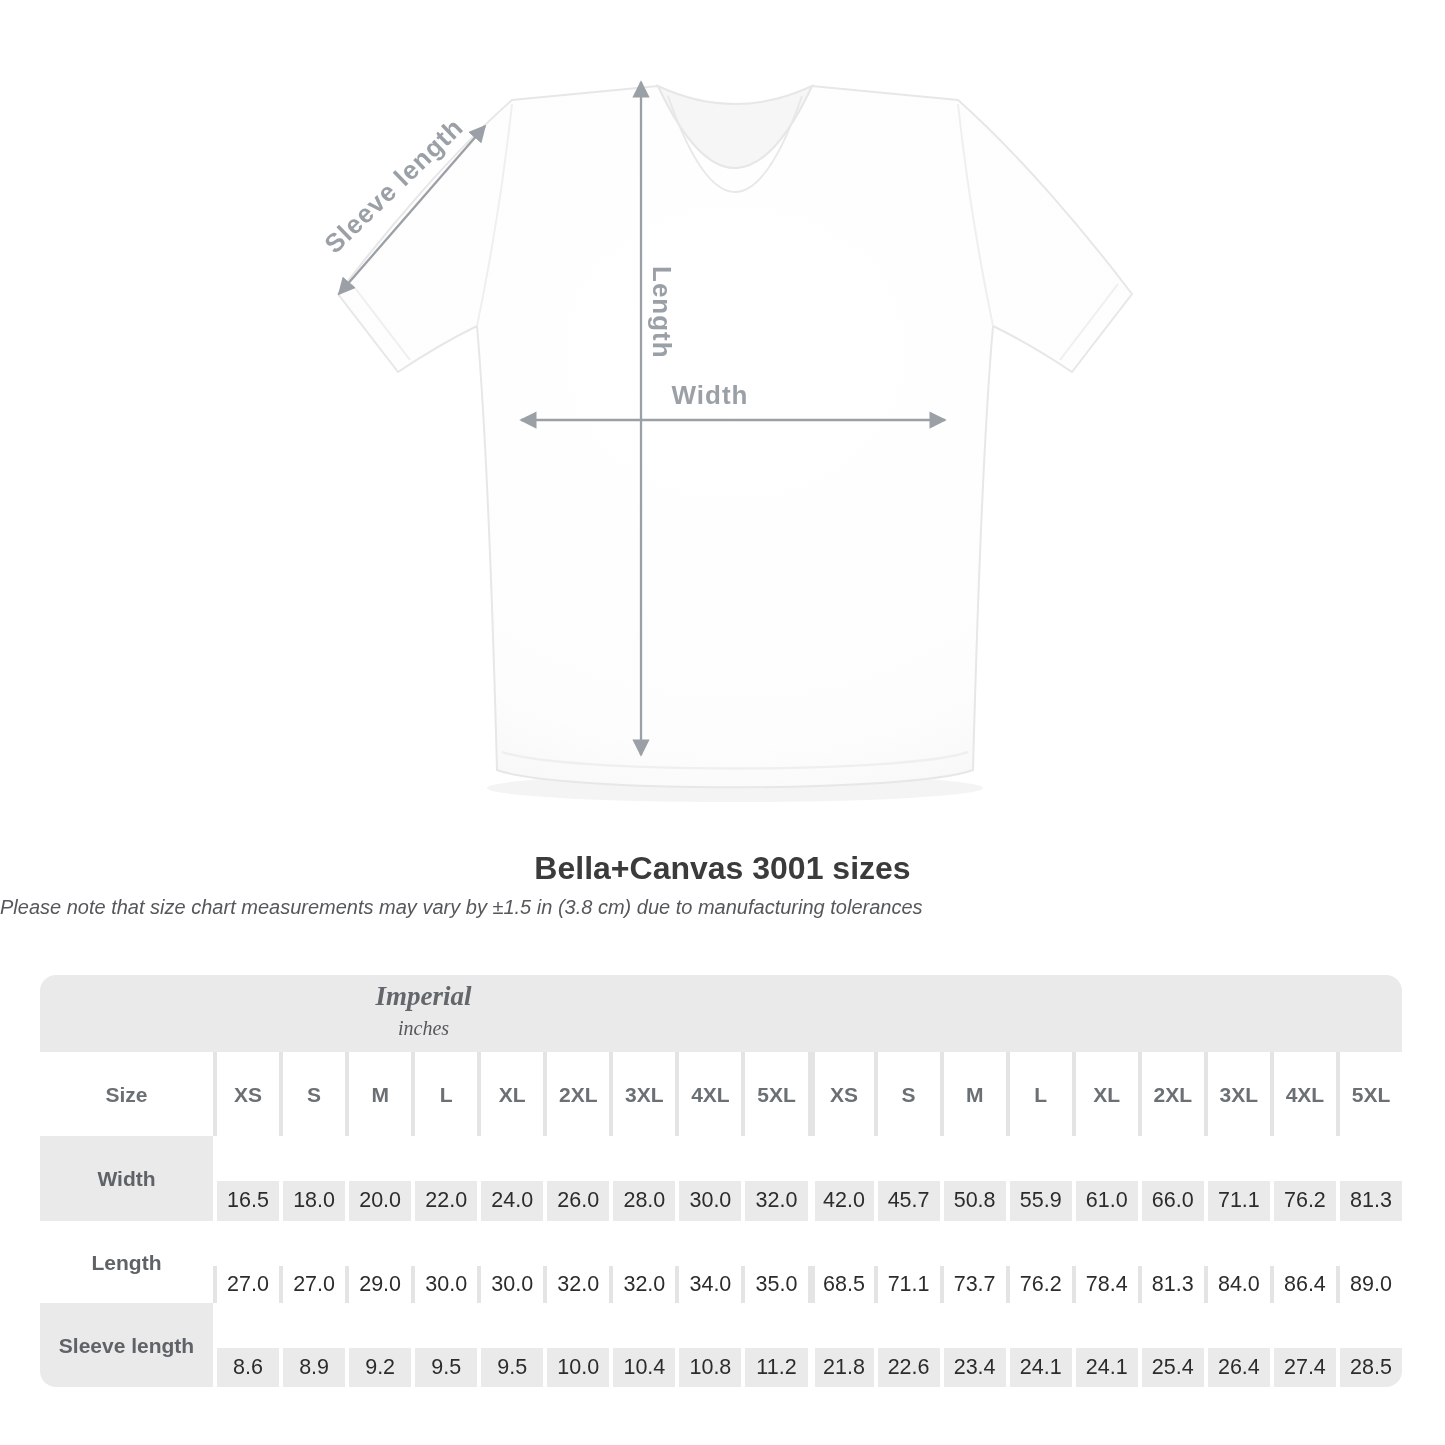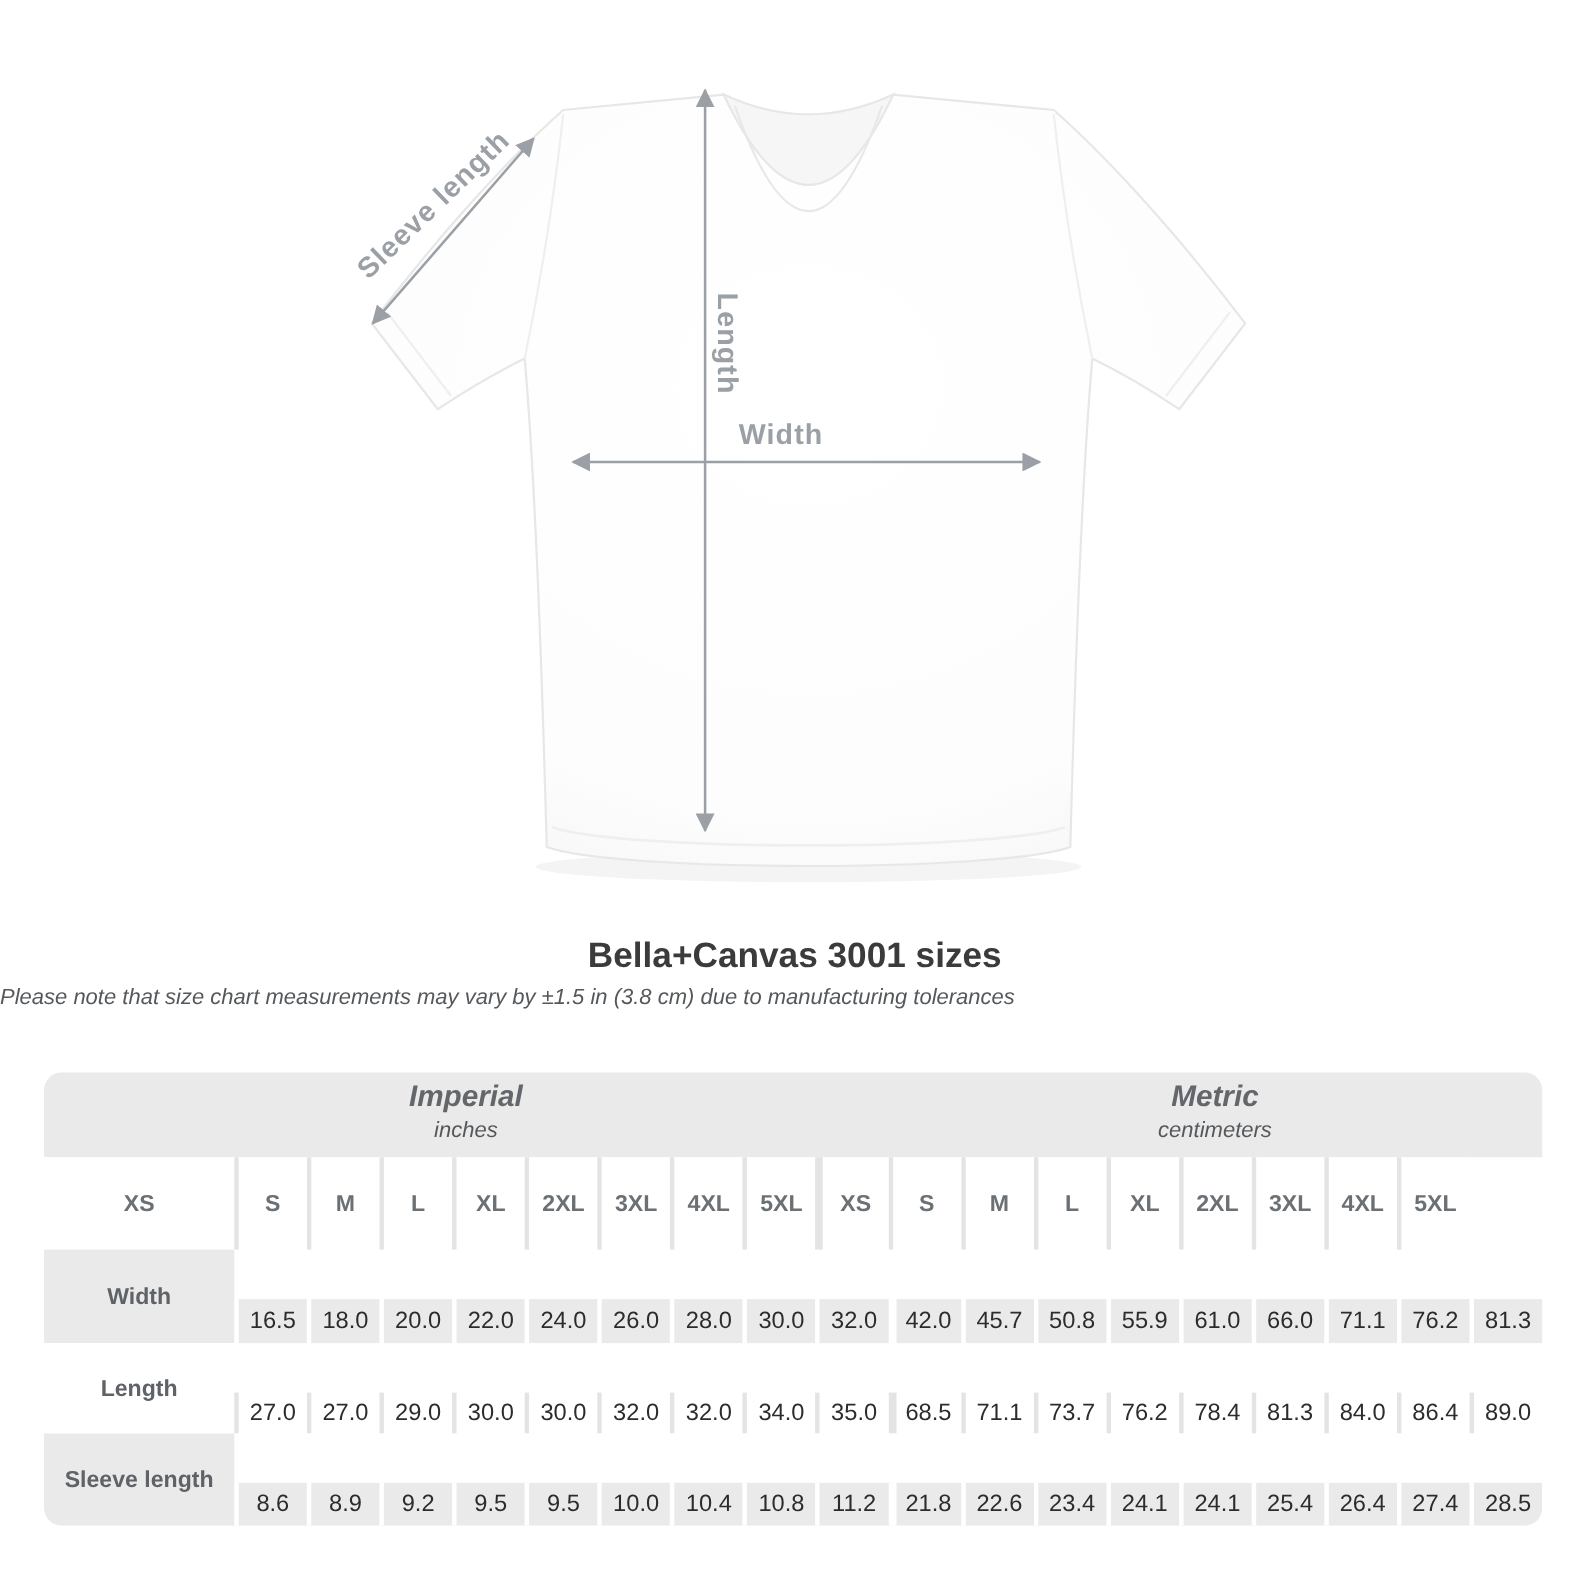--- a/index.html
+++ b/index.html
@@ -49,20 +49,21 @@
     left: 40px;
     top: 975px;
     width: 1362px;
   }
   .band {
     display: grid;
     grid-template-columns: 767px 1fr;
     height: 77px;
     background: #eaeaea;
     border-radius: 16px 16px 0 0;
+    font-family: Liberation Serif, serif;
   }
   .band-section {
     display: flex;
     flex-direction: column;
     align-items: center;
     justify-content: center;
     gap: 5px;
     padding-bottom: 6px;
   }
   .band-title {
@@ -179,27 +180,24 @@
   <h1 class="page-title">Bella+Canvas 3001 sizes</h1>
   <p class="page-subtitle">Please note that size chart measurements may vary by ±1.5 in (3.8 cm) due to manufacturing tolerances</p>
 
   <div class="size-table">
 
     <div class="band">
       <div class="band-section">
         <div class="band-title">Imperial</div>
         <div class="band-unit">inches</div>
       </div>
-      <div class="band-section">
-        <div class="band-title">Metric</div>
-        <div class="band-unit">centimeters</div>
-      </div>
     </div>
 
     <div class="trow row-white row-size">
+      <div class="cell head">Size</div>
       <div class="cell head">XS</div>
       <div class="cell head">S</div>
       <div class="cell head">M</div>
       <div class="cell head">L</div>
       <div class="cell head">XL</div>
       <div class="cell head">2XL</div>
       <div class="cell head">3XL</div>
       <div class="cell head">4XL</div>
       <div class="cell head">5XL</div>
       <div class="cell head metric-start">XS</div>

